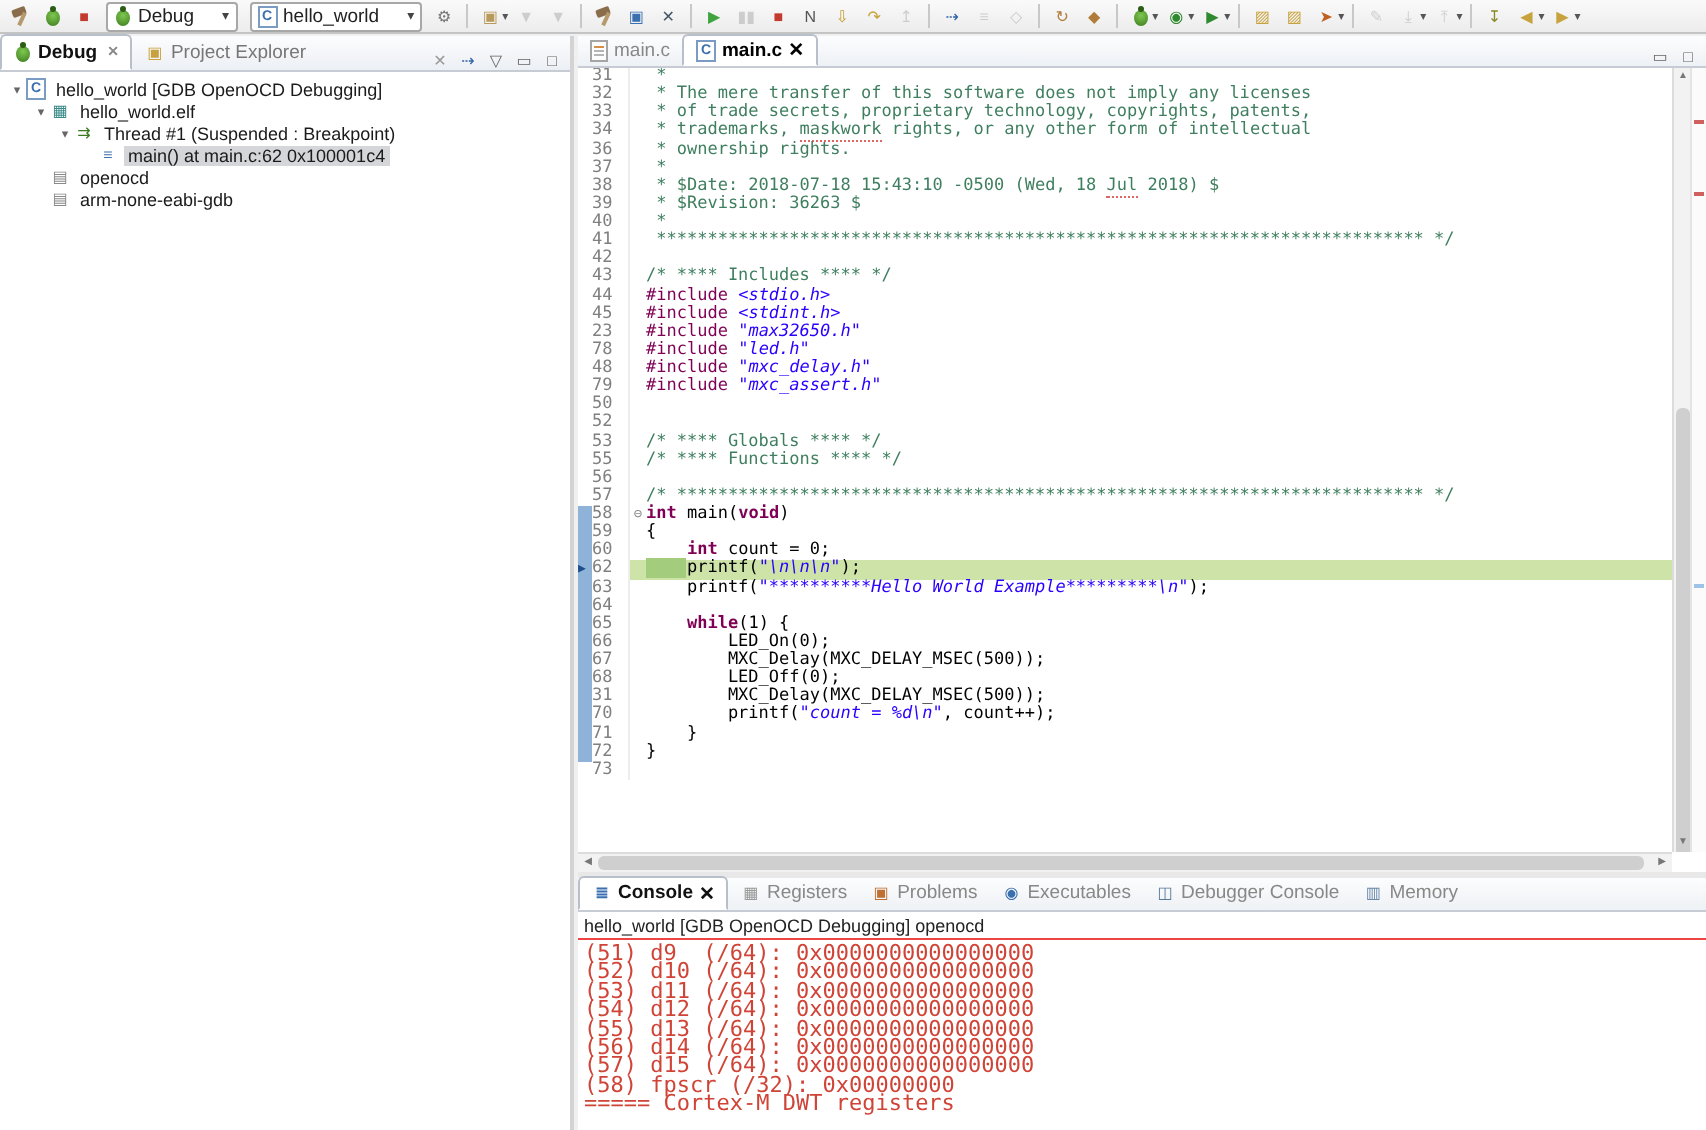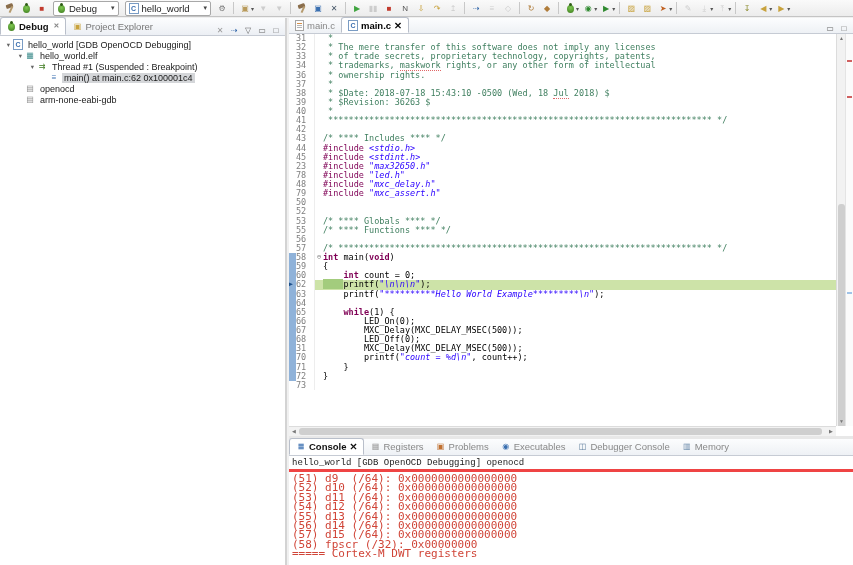--- a/index.html
+++ b/index.html
@@ -100,21 +100,21 @@
   #hthumb { position:absolute; top:1px; left:10px; right:14px; height:7px; background:#cfcfcf; border-radius:3px; }
   #esplit { position:absolute; left:0; bottom:0; right:0; height:3px; background:#e8e8e8; }
 
   
   #console-area { position:absolute; left:289px; top:439px; right:0; bottom:0; background:#fff; }
   #console-tabbar { height:17px; background:linear-gradient(#fcfdfe,#eef1f5); border-bottom:1px solid #c6cbd4;
     display:flex; align-items:flex-end; }
   .ctab { height:17px; display:inline-flex; align-items:center; gap:3px; padding:0 6px; font-size:9.5px; color:#888; }
   .ctab.active { background:#fff; border:1px solid #b9bfca; border-bottom:1px solid #fff; color:#111; font-weight:bold;
     border-radius:3px 3px 0 0; }
-  #console-title { font-size:9px; color:#222; padding:2px 12px 1px 3px; border-bottom:3px solid #ef4444;font-family:Liberation Mono, monospace; }
+  #console-title { font-size:9px; color:#222; padding:2px 12px 1px 3px; border-bottom:1px solid #ef4444; }
   #console-out { font-family:"DejaVu Sans Mono", monospace; font-size:11px; line-height:9.4px;
     color:var(--console-red); padding:2px 0 0 3px; white-space:pre; }
 </style>
 </head>
 <body>
 
 <div id="window">
 
   <div id="toolbar">
       <div class="tbtn">

